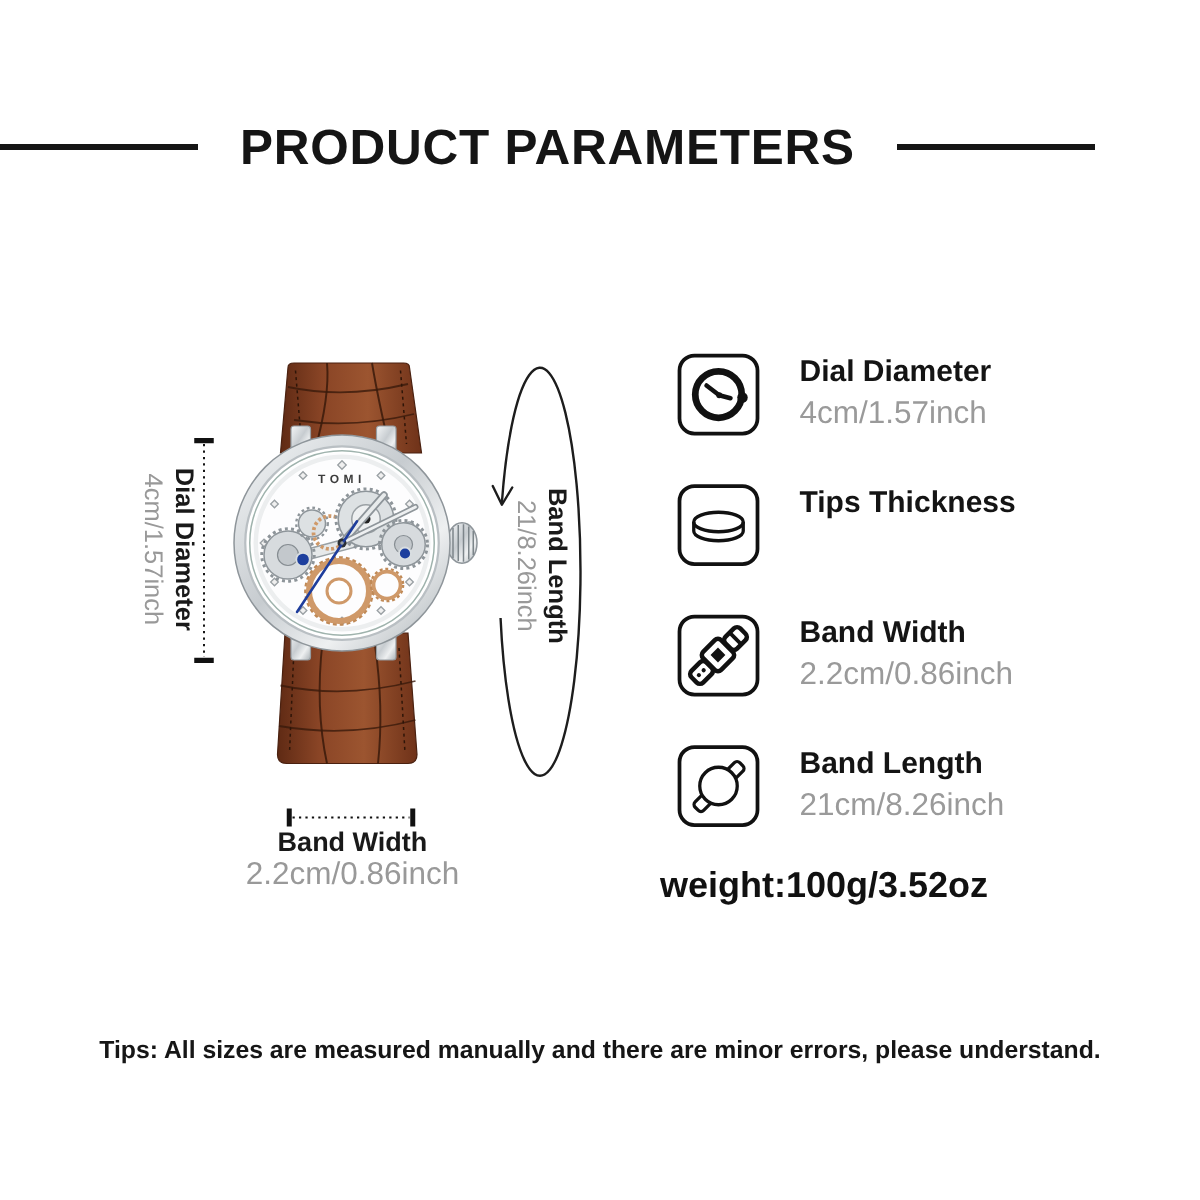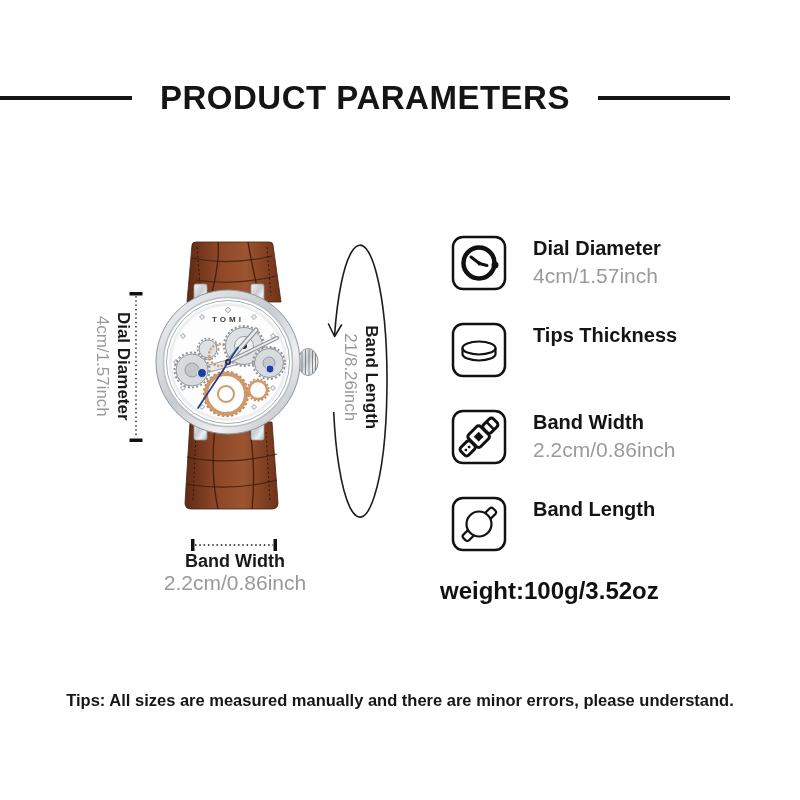--- a/index.html
+++ b/index.html
@@ -243,20 +243,21 @@
       <svg width="58" height="58" viewBox="0 0 58 58">
         <rect x="3" y="3" width="52" height="52" rx="10" fill="none" stroke="#111" stroke-width="2.5"></rect>
         <g transform="rotate(-45 29 29)">
           <rect x="8" y="25.5" width="42" height="8" rx="2.5" fill="#fff" stroke="#111" stroke-width="2.2"></rect>
           <circle cx="29" cy="29" r="12.5" fill="#fff" stroke="#111" stroke-width="2.2"></circle>
         </g>
       </svg>
     </span>
     <div class="spec-text">
       <div class="spec-label">Band Length</div>
+      <div class="spec-value">21cm/8.26inch</div>
     </div>
   </div>
 
   <div class="weight">weight:100g/3.52oz</div>
 
   <footer class="tips">Tips: All sizes are measured manually and there are minor errors, please understand.</footer>
 
 </div>
 
 </body></html>

